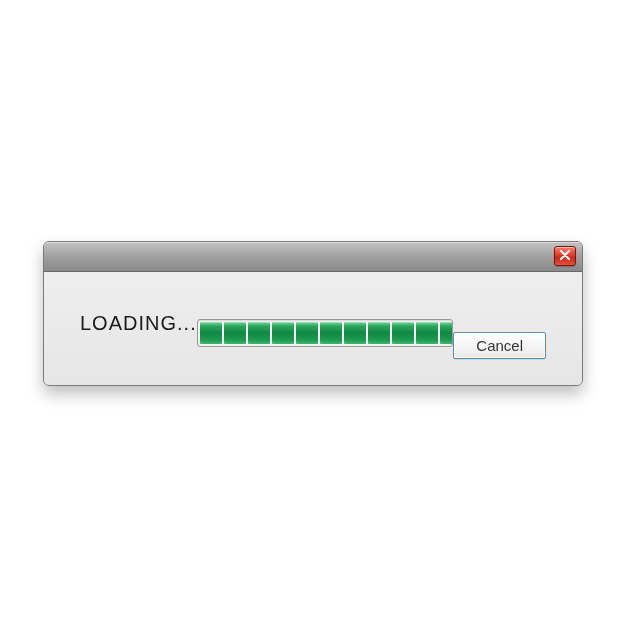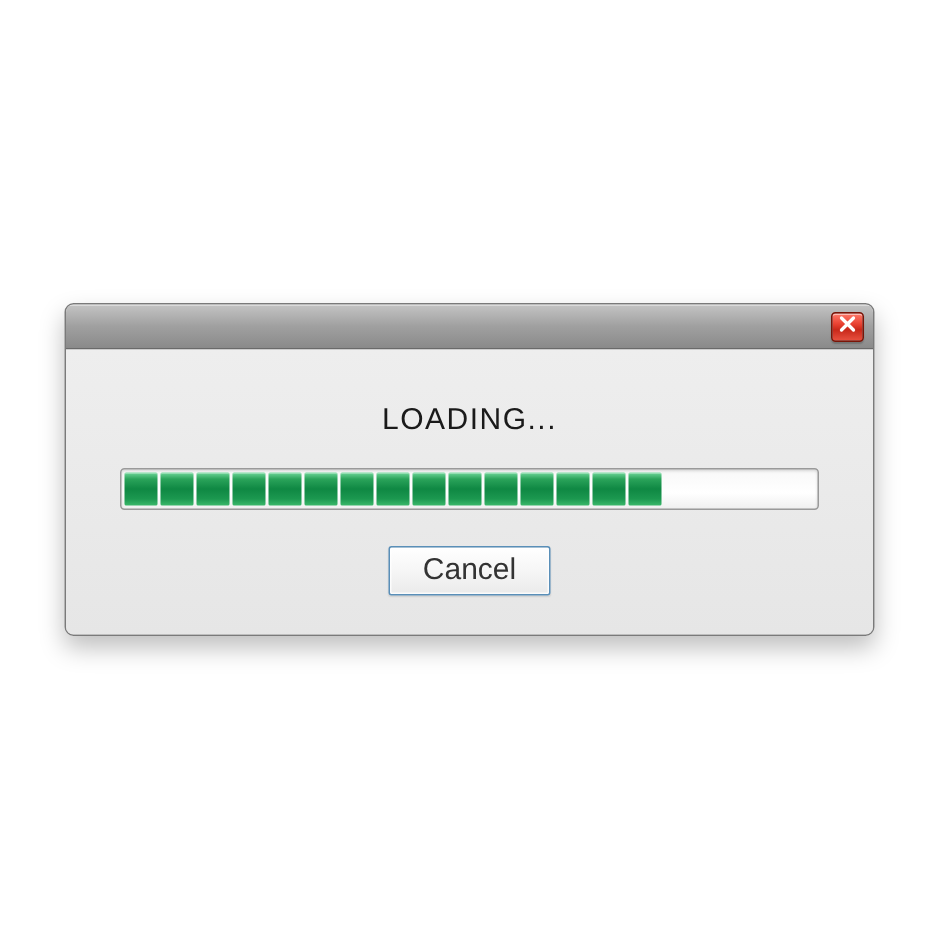--- a/index.html
+++ b/index.html
@@ -58,21 +58,20 @@
 
     .close-button svg {
       width: 12px;
       height: 12px;
     }
 
     .content {
       padding: 36px 36px 26px 36px;
       background: linear-gradient(180deg, #eeeeee 0%, #e6e6e6 100%);
       display: flex;
-      flex-direction: column;
       align-items: center;
     }
 
     .loading-label {
       font-size: 20px;
       color: #1a1a1a;
       letter-spacing: 1px;
       margin-bottom: 20px;
     }
 
@@ -96,21 +95,21 @@
     }
 
     .progress-segment.filled {
       background: linear-gradient(180deg, #6fd89a 0%, #2aa35a 20%, #0f8843 50%, #1c9850 80%, #3ab86a 100%);
       box-shadow: inset 0 1px 0 rgba(255, 255, 255, 0.3);
     }
 
     .cancel-button {
       margin-top: 24px;
       padding: 4px 22px;
-      font-size: 20px;
+      font-size: 15px;
       color: #333333;
       background: linear-gradient(180deg, #ffffff 0%, #f6f6f6 50%, #eaeaea 100%);
       border: 1px solid #5a8fb8;
       border-radius: 2px;
       cursor: pointer;
       box-shadow: 
         inset 0 0 0 1px rgba(255,255,255,0.8),
         0 1px 1px rgba(0,0,0,0.1);
     }
   </style>

